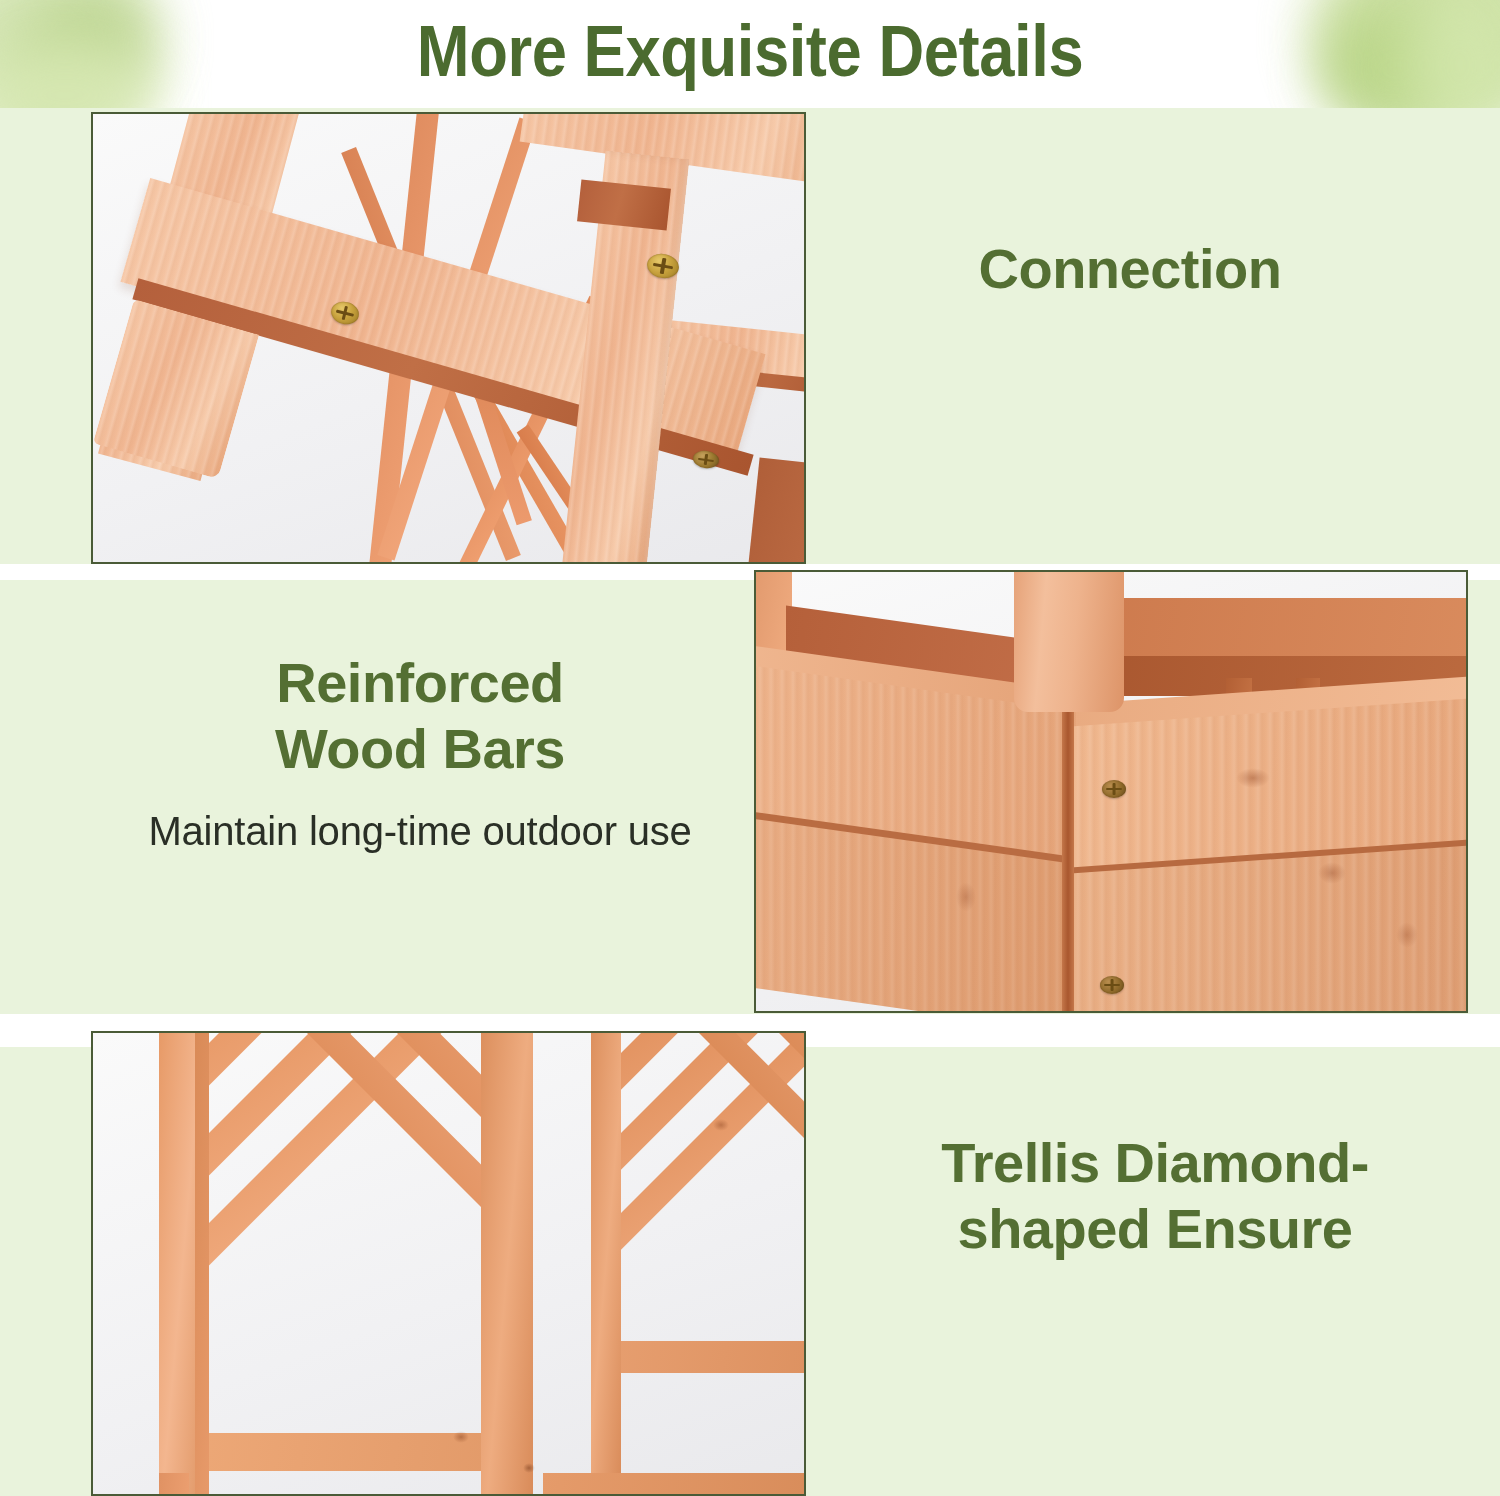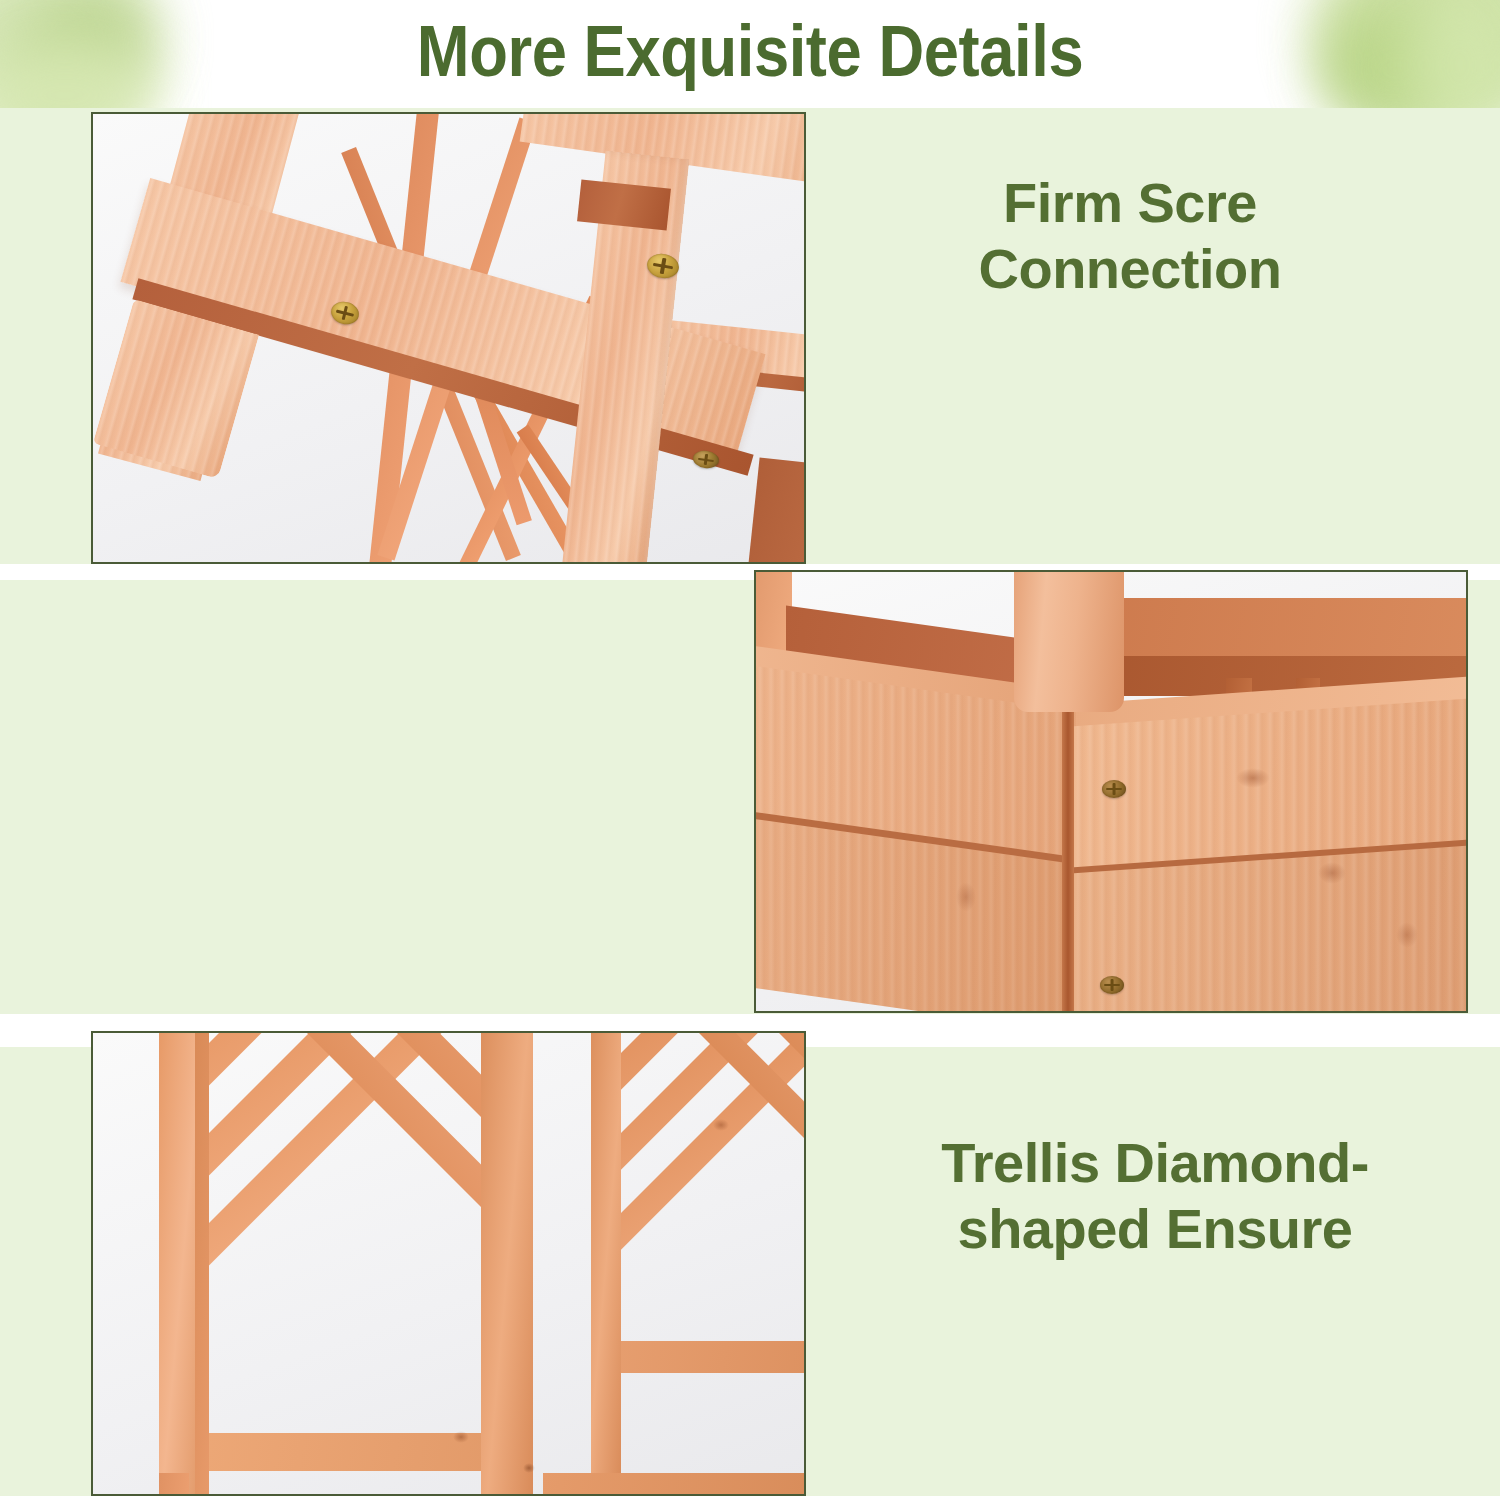--- a/index.html
+++ b/index.html
@@ -158,21 +158,21 @@
   <div class="wood-light" style="left:490px;top:40px;width:84px;height:430px;transform:rotate(6deg);box-shadow:-6px 0 10px rgba(120,60,25,.10) inset;"></div>
   <div class="wood-dark" style="left:486px;top:70px;width:90px;height:42px;transform:rotate(6deg);"></div>
 
   <div class="screw" style="left:238px;top:188px;width:28px;height:22px;transform:rotate(14deg);"></div>
   <div class="screw" style="left:554px;top:140px;width:32px;height:24px;transform:rotate(10deg);"></div>
   <div class="screw" style="left:600px;top:337px;width:26px;height:17px;transform:rotate(8deg);background:radial-gradient(circle at 35% 32%,#c5a05c 0%,#9c7a30 50%,#6e5420 100%);"></div>
 </div>
 
 <div class="txt" id="txt-1">
   <div class="feat-head">
-    <span>Firm Scre</span><br>
+    <br>
     <span>Connection</span>
   </div>
 </div>
 
 <div class="photo" id="photo-2">
   <div class="photo-bg"></div>
 
   <div class="wood-dark" style="left:330px;top:26px;width:390px;height:60px;background:linear-gradient(100deg,#cd7a4d,#d98b5d);"></div>
   <div class="wood-dark" style="left:330px;top:84px;width:390px;height:40px;background:linear-gradient(100deg,#a9572f,#bb6a3f);"></div>
 
@@ -211,20 +211,25 @@
   <div style="position:absolute;left:480px;top:196px;width:34px;height:20px;border-radius:50%;background:radial-gradient(ellipse at 50% 50%,rgba(150,75,40,.45),rgba(200,120,75,0) 70%);"></div>
   <div style="position:absolute;left:562px;top:290px;width:28px;height:22px;border-radius:50%;background:radial-gradient(ellipse at 50% 50%,rgba(150,75,40,.40),rgba(200,120,75,0) 70%);"></div>
   <div style="position:absolute;left:200px;top:310px;width:20px;height:30px;border-radius:50%;background:radial-gradient(ellipse at 50% 50%,rgba(150,75,40,.32),rgba(200,120,75,0) 70%);"></div>
   <div style="position:absolute;left:640px;top:350px;width:22px;height:26px;border-radius:50%;background:radial-gradient(ellipse at 50% 50%,rgba(150,75,40,.32),rgba(200,120,75,0) 70%);"></div>
 
   <div class="screw" style="left:346px;top:208px;width:24px;height:18px;background:radial-gradient(circle at 35% 32%,#b98d4e 0%,#8f6a2a 55%,#6a4c1c 100%);"></div>
   <div class="screw" style="left:344px;top:404px;width:24px;height:18px;background:radial-gradient(circle at 35% 32%,#b98d4e 0%,#8f6a2a 55%,#6a4c1c 100%);"></div>
 </div>
 
 <div class="txt" id="txt-2">
+  <div class="feat-head">
+    <span>Reinforced</span><br>
+    <span>Wood Bars</span>
+  </div>
+  <div class="feat-body">Maintain long-time outdoor use</div>
 </div>
 
 <div class="photo" id="photo-3">
   <div class="photo-bg"></div>
 
   <div style="position:absolute;left:110px;top:-4px;width:300px;height:480px;overflow:hidden;">
 
     <div class="wood" style="left:60px;top:-40px;width:30px;height:760px;transform:rotate(45deg);transform-origin:top left;background:linear-gradient(100deg,#e89a68,#f3b187);"></div>
     <div class="wood" style="left:150px;top:-40px;width:30px;height:760px;transform:rotate(45deg);transform-origin:top left;background:linear-gradient(100deg,#e89a68,#f3b187);"></div>
     <div class="wood" style="left:240px;top:-40px;width:30px;height:760px;transform:rotate(45deg);transform-origin:top left;background:linear-gradient(100deg,#e89a68,#f3b187);"></div>

